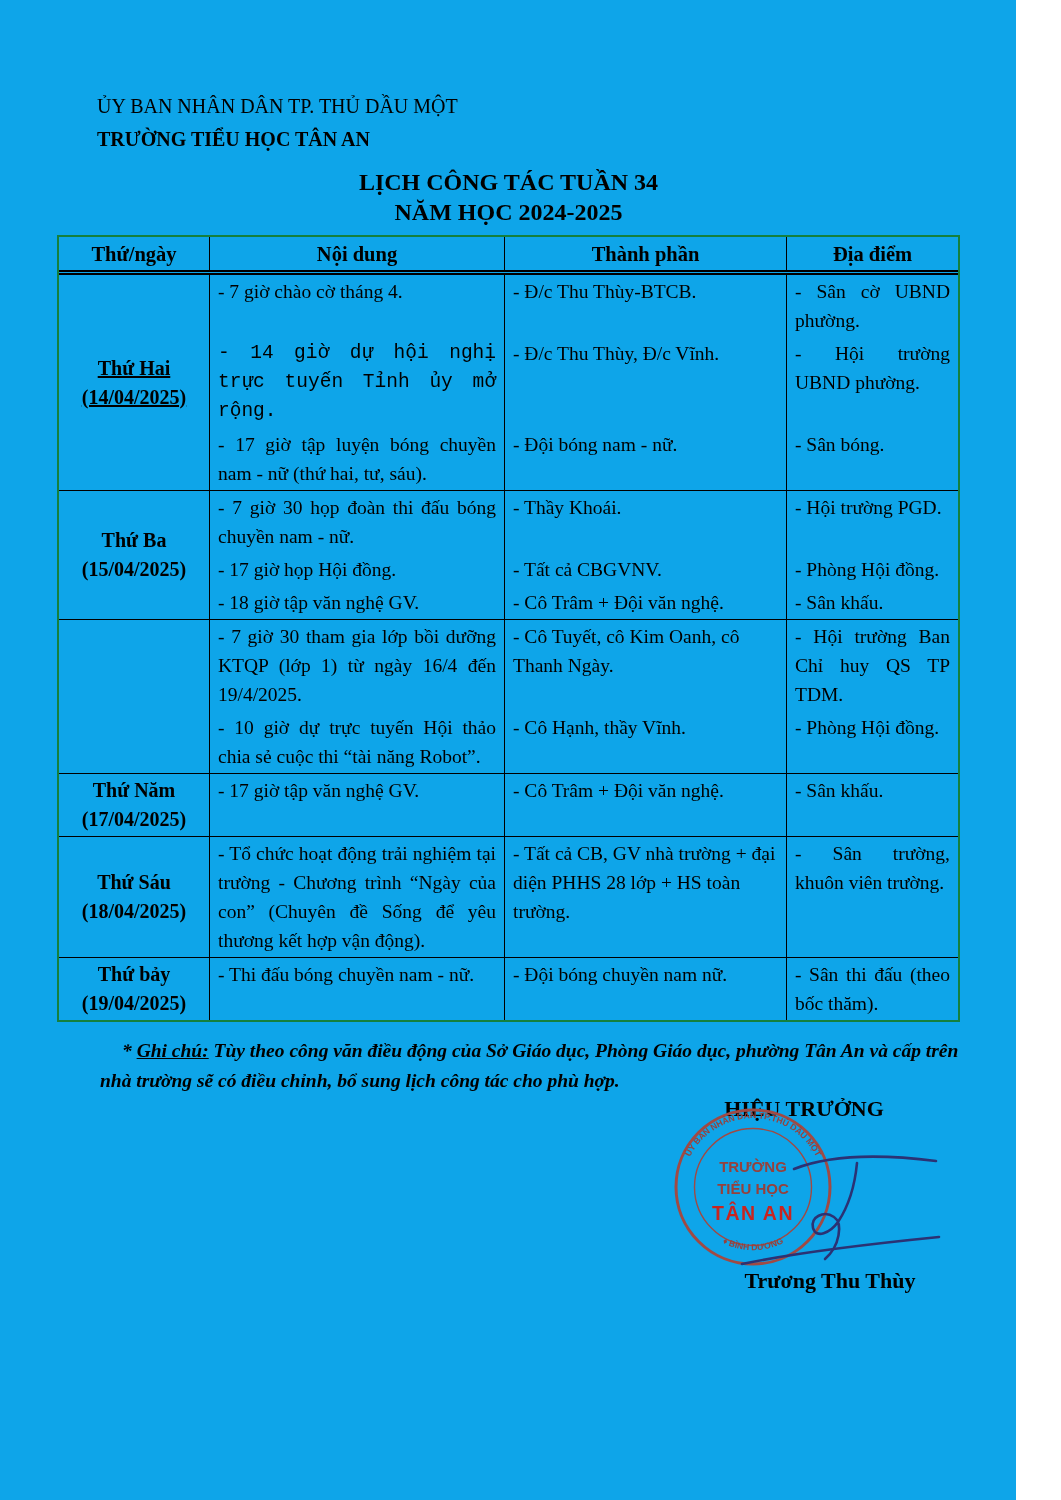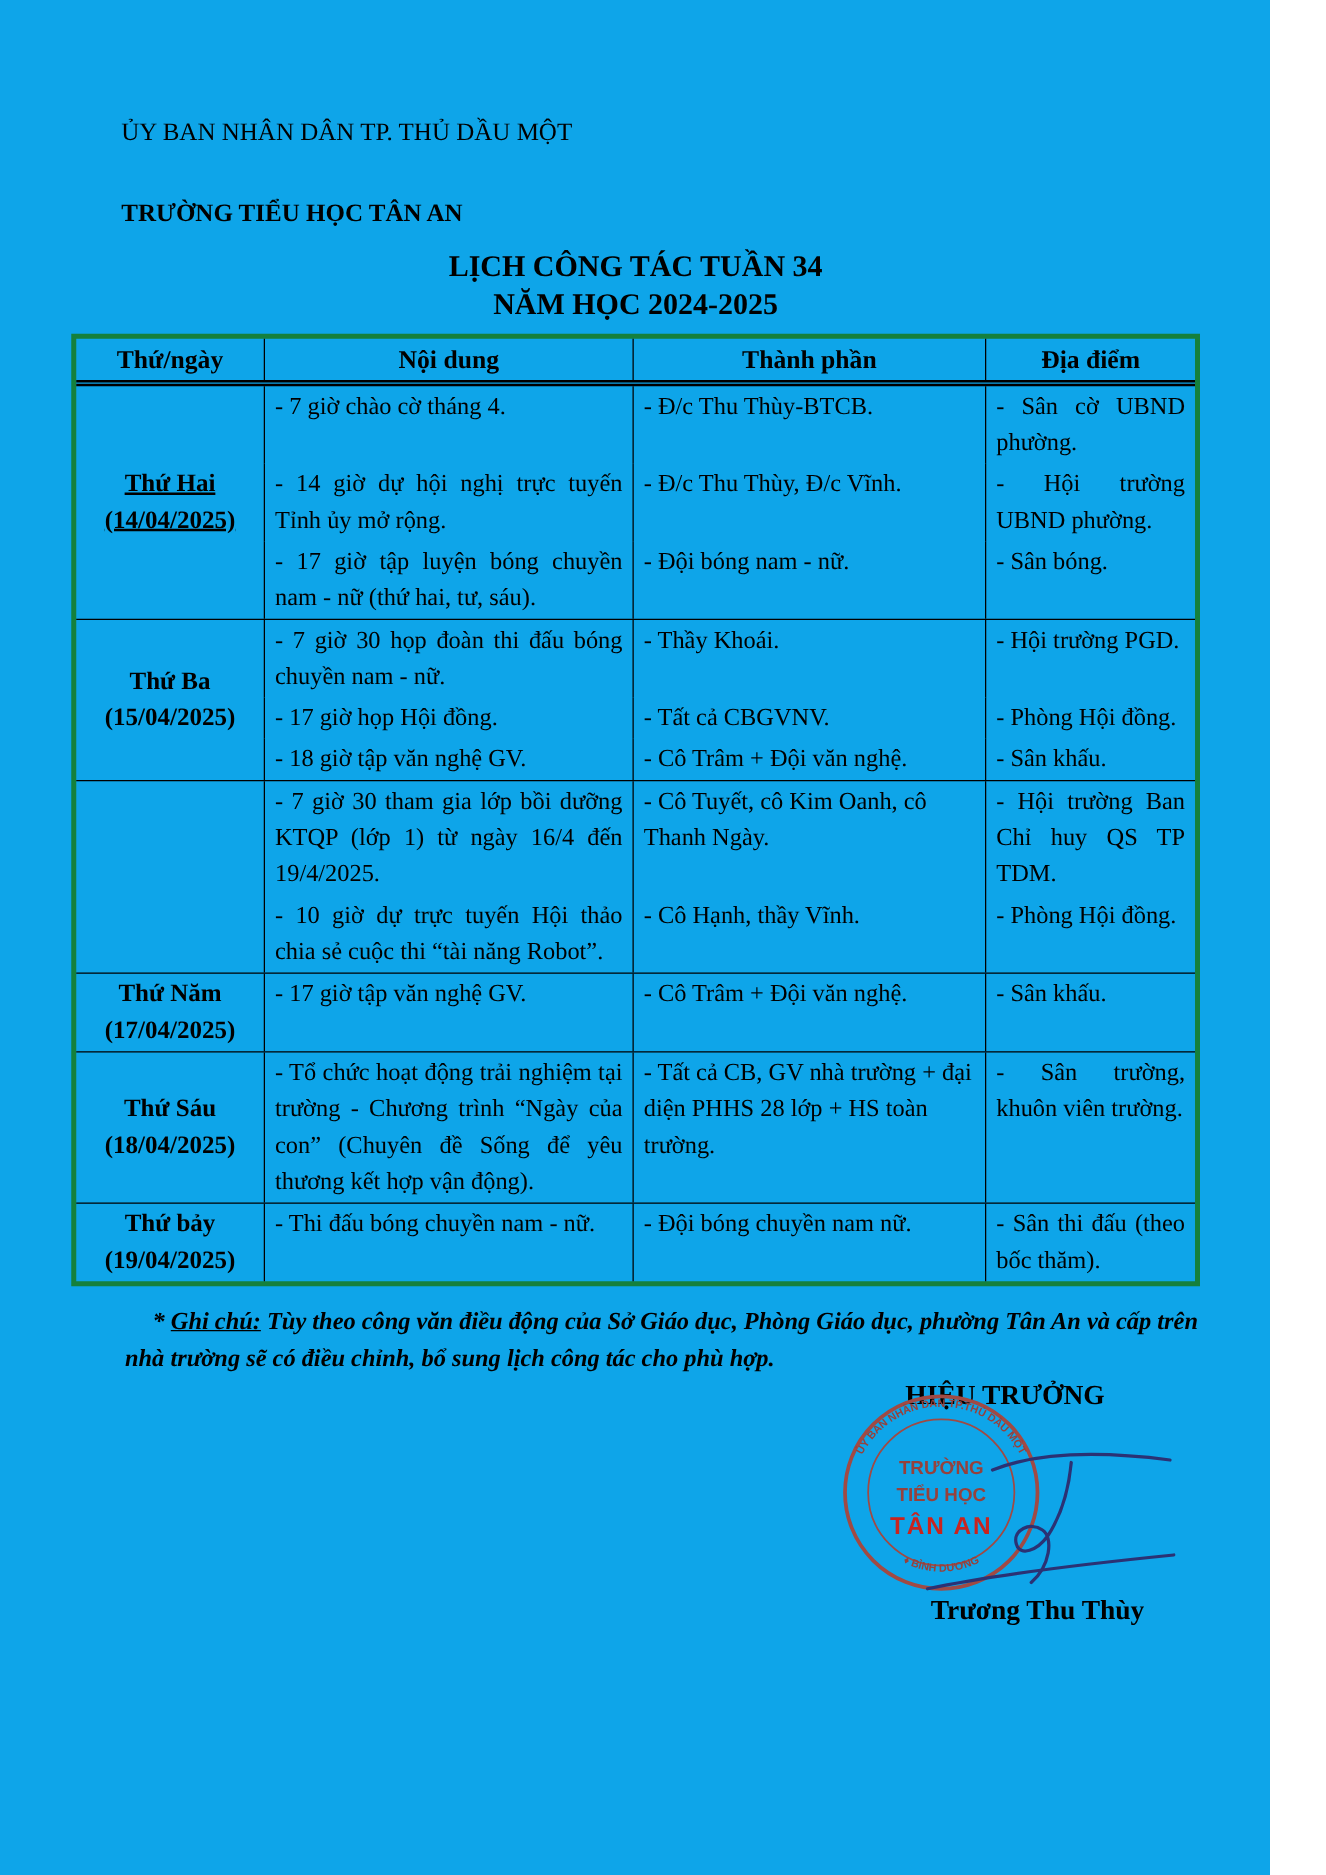--- a/index.html
+++ b/index.html
@@ -3,26 +3,26 @@
 <meta charset="utf-8">
 <style>
   html,body { margin:0; padding:0; background:#ffffff; }
   .page {
     position:relative; width:1016px; height:1500px; overflow:hidden;
     background:#0ea5e9; color:#000;
     font-family:"Liberation Serif","DejaVu Serif",serif;
     box-sizing:border-box; padding:90px 56px 0 57px;
   }
   .org-block { margin-left:40px; font-size:20px; line-height:33px; }
-  .org-line2 { font-weight:bold;margin-top:32px; }
+  .org-line2 { font-weight:bold; }
   .title-block { text-align:center; margin-top:11px; }
   .title-line { font-size:24px; font-weight:bold; line-height:30px; }
   .subtitle { font-size:20.5px; font-weight:bold; line-height:28px; }
 
-  .schedule-table { margin-top:8px; border:4px solid #15803d; }
+  .schedule-table { margin-top:8px; border:2px solid #15803d; }
   .thead { display:grid; grid-template-columns:150px 295px 282px 1fr; border-bottom:5px double #000; }
   .hcell {
     font-weight:bold; font-size:20.5px; text-align:center; padding:4px 2px 3px 2px; line-height:26px;
   }
   .hcell + .hcell { border-left:1px solid #000; }
   .day-row { display:grid; grid-template-columns:150px 295px 282px 1fr; }
   .day-row + .day-row { border-top:1px solid #000; }
   .day-cell {
     grid-column:1; display:flex; flex-direction:column; justify-content:center; align-items:center;
     font-weight:bold; font-size:20px; line-height:29px; text-align:center; padding:2px;
@@ -70,21 +70,21 @@
       </div>
     <div id="tbody">
         <div class="day-row">
           <div class="day-cell" style="grid-row: 1 / span 3; text-decoration: underline;">
             <div>Thứ Hai</div>
             <div>(14/04/2025)</div>
           </div>
           <div class="cell cell-nd" style="grid-area: 1 / 2;">- 7 giờ chào cờ tháng 4.</div>
           <div class="cell cell-tp" style="grid-area: 1 / 3;">- Đ/c Thu Thùy-BTCB.</div>
           <div class="cell cell-dd" style="grid-area: 1 / 4;">- Sân cờ UBND phường.</div>
-          <div class="cell cell-nd" style="grid-area: 2 / 2;">- 14 giờ dự hội nghị trực tuyến Tỉnh ủy mở rộng.</div>
+          <div class="cell cell-nd" style="grid-area: 2 / 2; font-family: Liberation Mono, monospace;">- 14 giờ dự hội nghị trực tuyến Tỉnh ủy mở rộng.</div>
           <div class="cell cell-tp" style="grid-area: 2 / 3;">- Đ/c Thu Thùy, Đ/c Vĩnh.</div>
           <div class="cell cell-dd" style="grid-area: 2 / 4;">- Hội trường UBND phường.</div>
           <div class="cell cell-nd" style="grid-area: 3 / 2;">- 17 giờ tập luyện bóng chuyền nam - nữ (thứ hai, tư, sáu).</div>
           <div class="cell cell-tp" style="grid-area: 3 / 3;">- Đội bóng nam - nữ.</div>
           <div class="cell cell-dd" style="grid-area: 3 / 4;">- Sân bóng.</div>
         </div>
         <div class="day-row">
           <div class="day-cell" style="grid-row: 1 / span 3;">
             <div>Thứ Ba</div>
             <div>(15/04/2025)</div>

